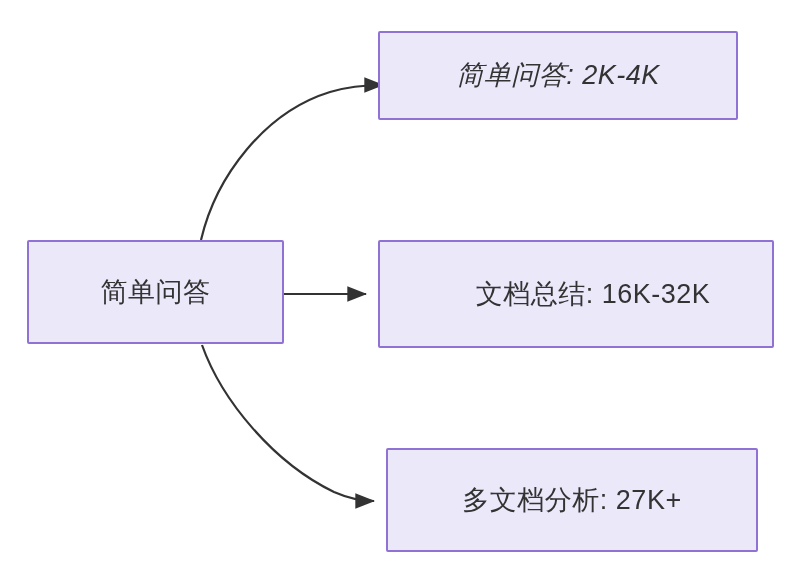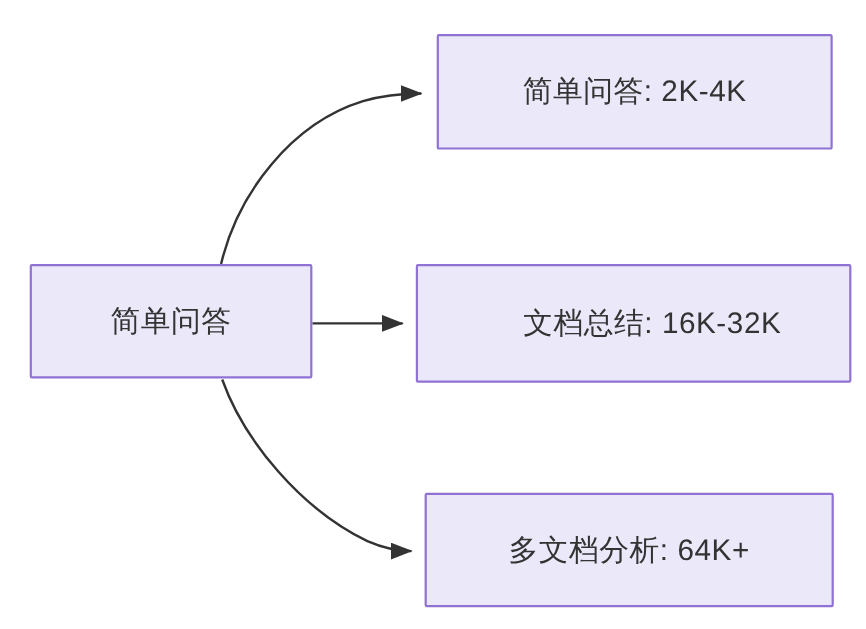--- a/index.html
+++ b/index.html
@@ -43,24 +43,25 @@
     white-space: nowrap;
     text-align: center;
   }
   #node-source {
     left: 27px;
     top: 240px;
     width: 257px;
     height: 104px;
   }
   #node-task-0 {
-    left: 397px;
+    left: 378px;
     top: 31px;
     width: 360px;
-    height: 105px;
+    height: 89px;
+    font-style: italic;
   }
   #node-task-1 {
     left: 378px;
     top: 240px;
     width: 396px;
     height: 108px;
     padding-left: 34px;
   }
   #node-task-2 {
     left: 386px;
@@ -94,16 +95,16 @@
 
   <div class="node" id="node-task-0">
     <span class="node-label">简单问答: 2K-4K</span>
   </div>
 
   <div class="node" id="node-task-1">
     <span class="node-label">文档总结: 16K-32K</span>
   </div>
 
   <div class="node" id="node-task-2">
-    <span class="node-label">多文档分析: 64K+</span>
+    <span class="node-label">多文档分析: 27K+</span>
   </div>
 
 </div>
 
 </body></html>

